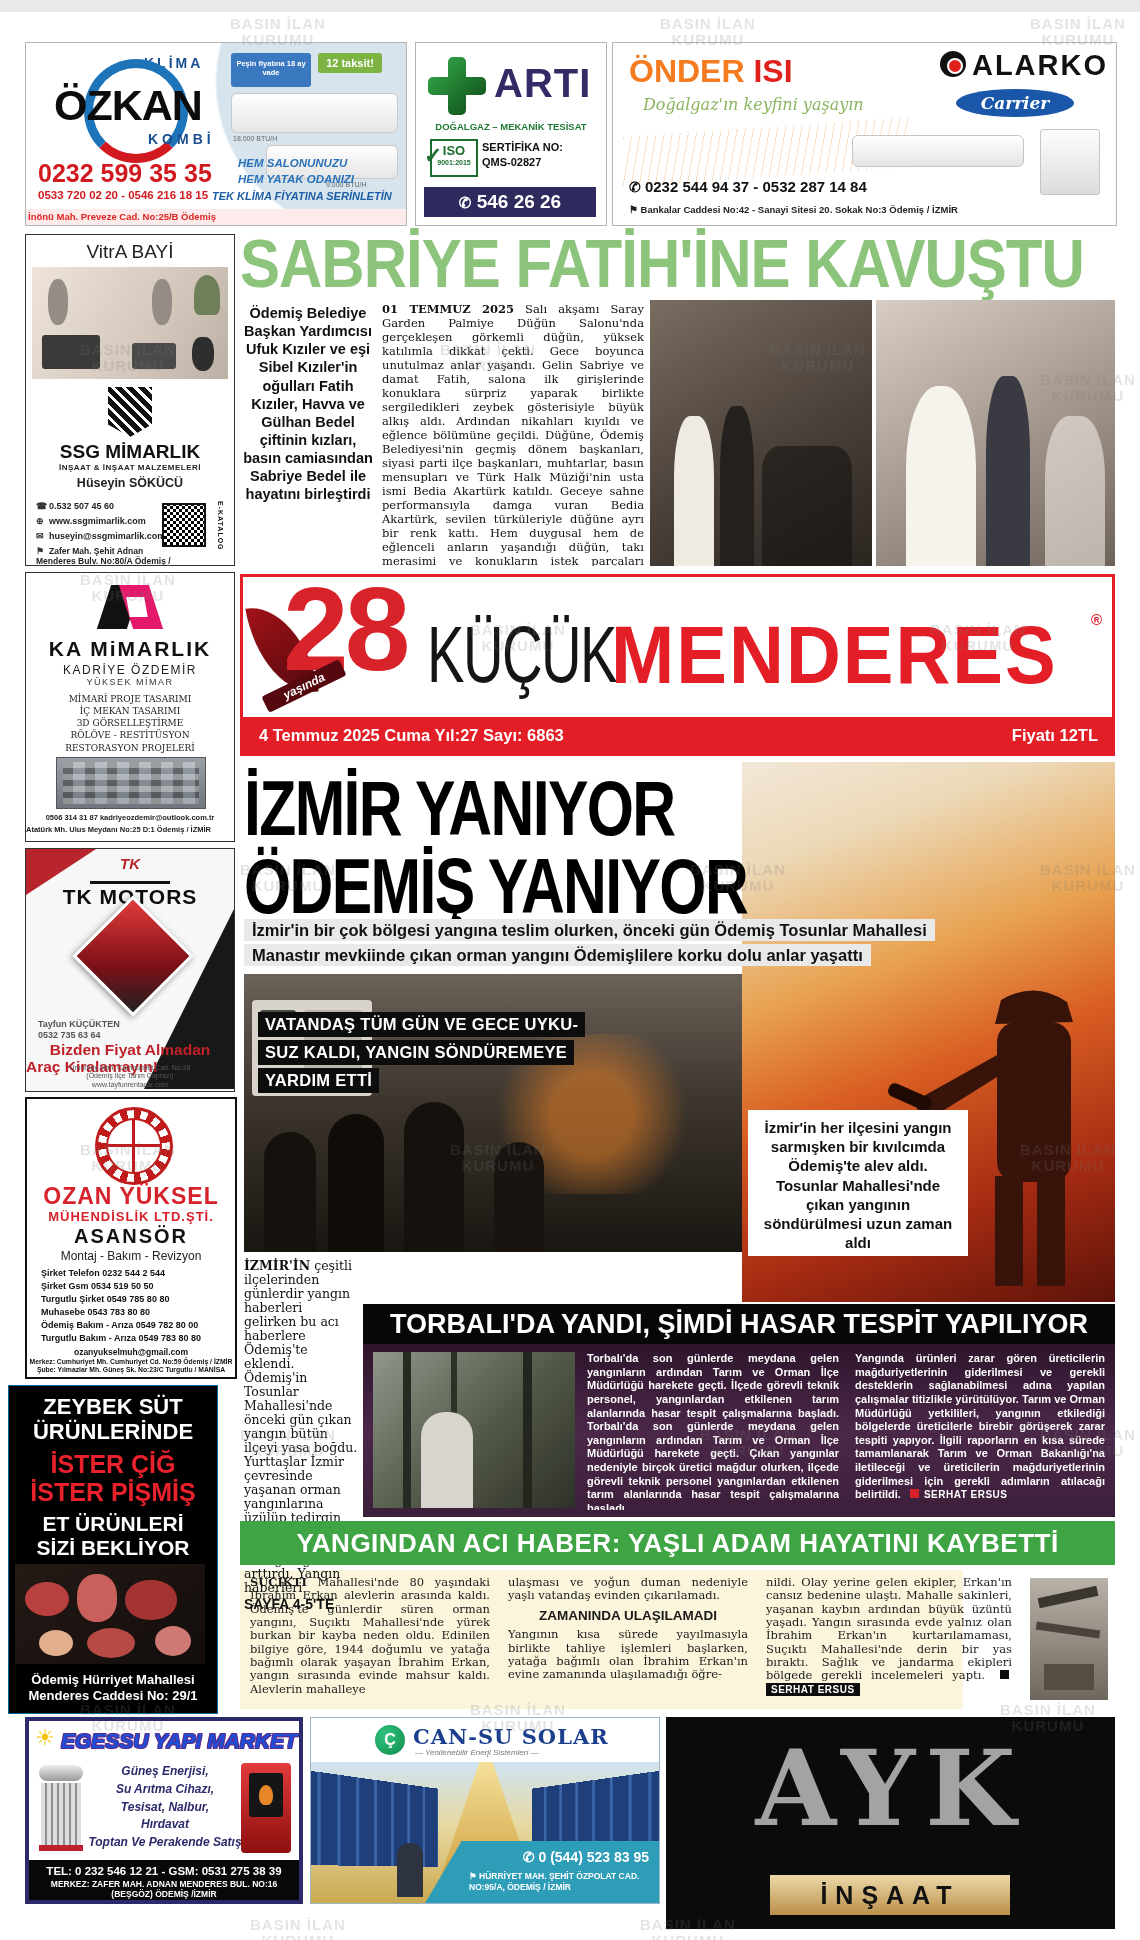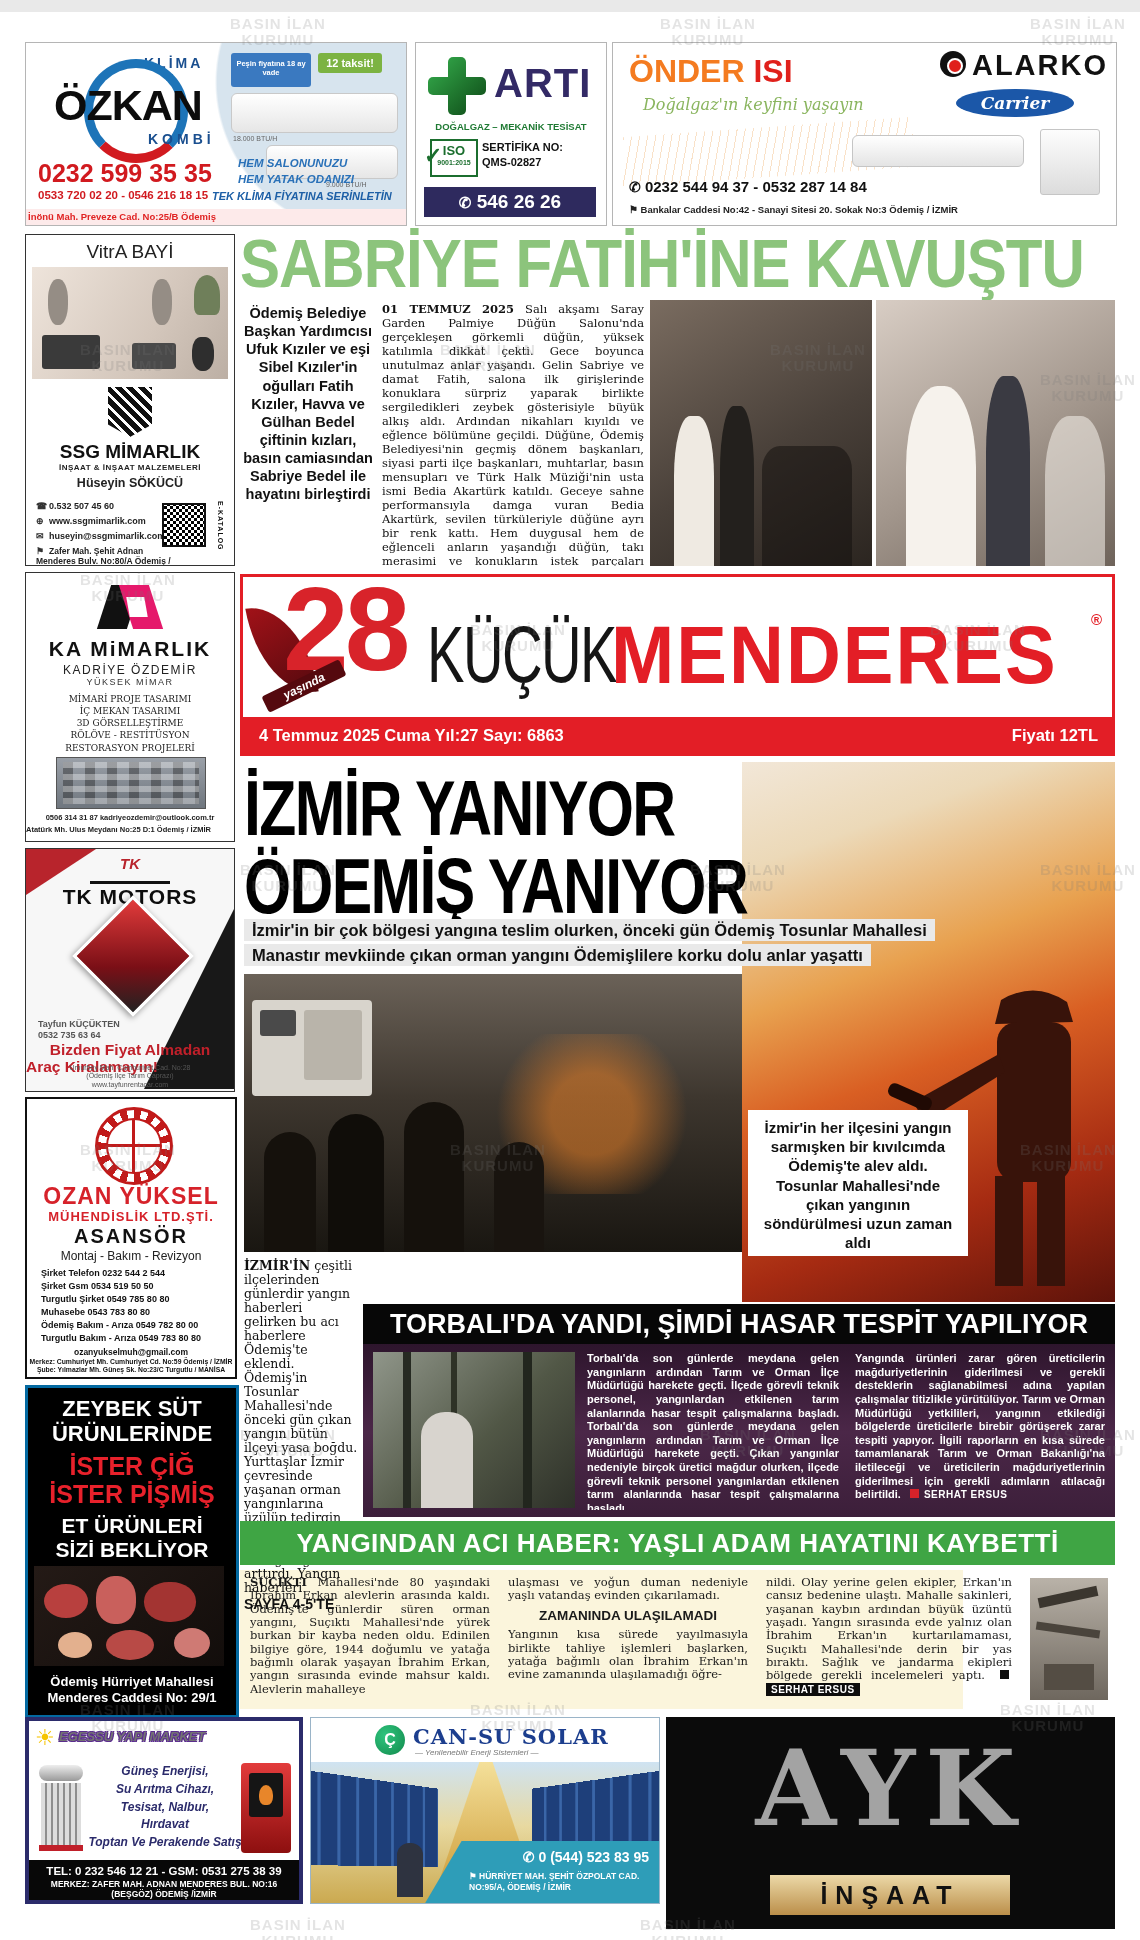--- a/index.html
+++ b/index.html
@@ -208,21 +208,21 @@
 Şirket Gsm  0534 519 50 50
 Turgutlu Şirket  0549 785 80 80
 Muhasebe  0543 783 80 80
 Ödemiş Bakım - Arıza  0549 782 80 00
 Turgutlu Bakım - Arıza  0549 783 80 80</div>
     <div class="abs" style="left:0;top:248px;width:100%;text-align:center;font-size:8.5px;font-weight:bold;color:#111">ozanyukselmuh@gmail.com</div>
     <div class="abs" style="left:0;top:259px;width:100%;text-align:center;font-size:6.8px;font-weight:bold;color:#111">Merkez: Cumhuriyet Mh. Cumhuriyet Cd. No:59 Ödemiş / İZMİR</div>
     <div class="abs" style="left:0;top:267px;width:100%;text-align:center;font-size:6.8px;font-weight:bold;color:#111">Şube: Yılmazlar Mh. Güneş Sk. No:23/C Turgutlu / MANİSA</div>
   </div>
 
-  <div class="ad" style="left:25px;top:1373px;width:208px;height:327px;background:#000;border:3px solid #0369a1">
+  <div class="ad" style="left:8px;top:1373px;width:208px;height:327px;background:#000;border:1px solid #0369a1">
     <div class="abs" style="left:0;top:8px;width:100%;text-align:center;font-size:22px;font-weight:900;color:#fff">ZEYBEK SÜT</div>
     <div class="abs" style="left:0;top:33px;width:100%;text-align:center;font-size:22px;font-weight:900;color:#fff">ÜRÜNLERİNDE</div>
     <div class="abs" style="left:0;top:64px;width:100%;text-align:center;font-size:25px;font-weight:900;color:#e8212b">İSTER ÇİĞ</div>
     <div class="abs" style="left:0;top:92px;width:100%;text-align:center;font-size:25px;font-weight:900;color:#e8212b">İSTER PİŞMİŞ</div>
     <div class="abs" style="left:0;top:126px;width:100%;text-align:center;font-size:21px;font-weight:900;color:#fff">ET ÜRÜNLERİ</div>
     <div class="abs" style="left:0;top:150px;width:100%;text-align:center;font-size:21px;font-weight:900;color:#fff">SİZİ BEKLİYOR</div>
     <div class="photo" style="left:6px;top:178px;width:190px;height:100px;background:linear-gradient(140deg,#241a16,#120d0b)">
       <div class="abs" style="left:10px;top:18px;width:44px;height:34px;background:#b8403e;border-radius:50%"></div>
       <div class="abs" style="left:62px;top:10px;width:40px;height:48px;background:#c9605c;border-radius:45%"></div>
       <div class="abs" style="left:110px;top:16px;width:52px;height:40px;background:#a33432;border-radius:48%"></div>
@@ -290,20 +290,25 @@
   <div class="photo" style="left:244px;top:962px;width:498px;height:278px;background:linear-gradient(180deg,#6b6258 0%,#3d362e 45%,#191611 100%);z-index:2">
     <div class="abs" style="right:40px;top:60px;width:220px;height:160px;background:radial-gradient(circle,rgba(235,130,40,.55) 0 30%,transparent 70%)"></div>
     <div class="abs" style="left:8px;top:26px;width:120px;height:96px;background:#d8d4cc;border-radius:4px">
       <div class="abs" style="left:8px;top:10px;width:36px;height:26px;background:#4a4a4a;border-radius:3px"></div>
       <div class="abs" style="left:52px;top:10px;width:58px;height:70px;background:#b9b4aa;border-radius:3px"></div>
     </div>
     <div class="abs" style="left:20px;bottom:0;width:52px;height:120px;background:#15110c;border-radius:26px 26px 0 0"></div>
     <div class="abs" style="left:84px;bottom:0;width:56px;height:138px;background:#100d09;border-radius:28px 28px 0 0"></div>
     <div class="abs" style="left:160px;bottom:0;width:60px;height:150px;background:#15110c;border-radius:30px 30px 0 0"></div>
     <div class="abs" style="left:250px;bottom:0;width:50px;height:110px;background:#19140f;border-radius:25px 25px 0 0"></div>
+    <div class="abs" style="left:14px;top:38px;z-index:3">
+      <span class="ovl">VATANDAŞ TÜM GÜN VE GECE UYKU-</span>
+      <span class="ovl">SUZ KALDI, YANGIN SÖNDÜREMEYE</span>
+      <span class="ovl">YARDIM ETTİ</span>
+    </div>
   </div>
 
   <div class="abs" style="left:748px;top:1098px;width:220px;height:146px;background:#fff;padding:8px 10px;box-sizing:border-box;font-size:15px;font-weight:800;line-height:1.28;text-align:center;color:#111;z-index:6">İzmir'in her ilçesini yangın sarmışken bir kıvılcımda Ödemiş'te alev aldı. Tosunlar Mahallesi'nde çıkan yangının söndürülmesi uzun zaman aldı</div>
 
   <div class="abs serif" style="left:244px;top:1247px;width:114px;height:246px;font-size:12.5px;line-height:1.12;color:#111;z-index:5">
     <b>İZMİR'İN</b><span> çeşitli ilçelerinden günlerdir yangın haberleri gelirken bu acı haberlere Ödemiş'te eklendi. Ödemiş'in Tosunlar Mahallesi'nde önceki gün çıkan yangın bütün ilçeyi yasa boğdu. Yurttaşlar İzmir çevresinde yaşanan orman yangınlarına üzülüp tedirgin olurken ilçede çıkan yangın tedirginliği arttırdı. Yangın haberleri</span>
     <div style="font-family:'Liberation Sans',sans-serif;font-weight:900;font-size:14px;margin-top:2px">SAYFA 4-5'TE</div>
   </div>
 
   <div class="abs" style="left:363px;top:1292px;width:752px;height:213px;background:linear-gradient(180deg,#200d20,#4b2748 60%,#3c1f3a);z-index:4">
@@ -338,21 +343,21 @@
     </div>
     <div class="photo" style="left:790px;top:8px;width:78px;height:122px;background:linear-gradient(#b9b2a8,#6e675e)">
       <div class="abs" style="left:8px;top:14px;width:60px;height:10px;background:#3b362f;transform:rotate(-12deg)"></div>
       <div class="abs" style="left:6px;top:48px;width:64px;height:8px;background:#4a443c;transform:rotate(8deg)"></div>
       <div class="abs" style="left:14px;bottom:10px;width:50px;height:26px;background:#544d44"></div>
     </div>
   </div>
 
   <div class="abs" style="left:25px;top:1705px;width:278px;height:187px;border:4px solid #2b2b6b;background:#fff;box-sizing:border-box;overflow:hidden">
     <span class="abs" style="left:6px;top:4px;font-size:22px;color:#f6c400">☀</span>
-    <div class="abs" style="left:30px;top:8px;width:238px;text-align:left;font-size:13px;font-weight:900;font-style:italic;color:#737373;text-shadow:1px 1px 0 #5b2d8e,-1px -1px 0 #5b2d8e,1px -1px 0 #5b2d8e,-1px 1px 0 #5b2d8e">EGESSU YAPI MARKET</div>
+    <div class="abs" style="left:30px;top:8px;width:238px;text-align:right;font-size:21px;font-weight:900;font-style:italic;color:#1d4ed8;text-shadow:1px 1px 0 #5b2d8e,-1px -1px 0 #5b2d8e,1px -1px 0 #5b2d8e,-1px 1px 0 #5b2d8e">EGESSU YAPI MARKET</div>
     <div class="abs" style="left:10px;top:44px;width:44px;height:86px">
       <div class="abs" style="left:0;top:0;width:44px;height:16px;background:linear-gradient(#eee,#999);border-radius:8px"></div>
       <div class="abs" style="left:2px;top:18px;width:40px;height:62px;background:repeating-linear-gradient(90deg,#ddd 0 4px,#8e8e8e 4px 6px)"></div>
       <div class="abs" style="left:0;bottom:0;width:44px;height:6px;background:#c0202a"></div>
     </div>
     <div class="abs pre" style="left:58px;top:42px;width:156px;text-align:center;font-size:12px;font-weight:800;font-style:italic;color:#2b2b6b;line-height:1.48">Güneş Enerjisi,
 Su Arıtma Cihazı,
 Tesisat, Nalbur,
 Hırdavat
 Toptan Ve Perakende Satış</div>

